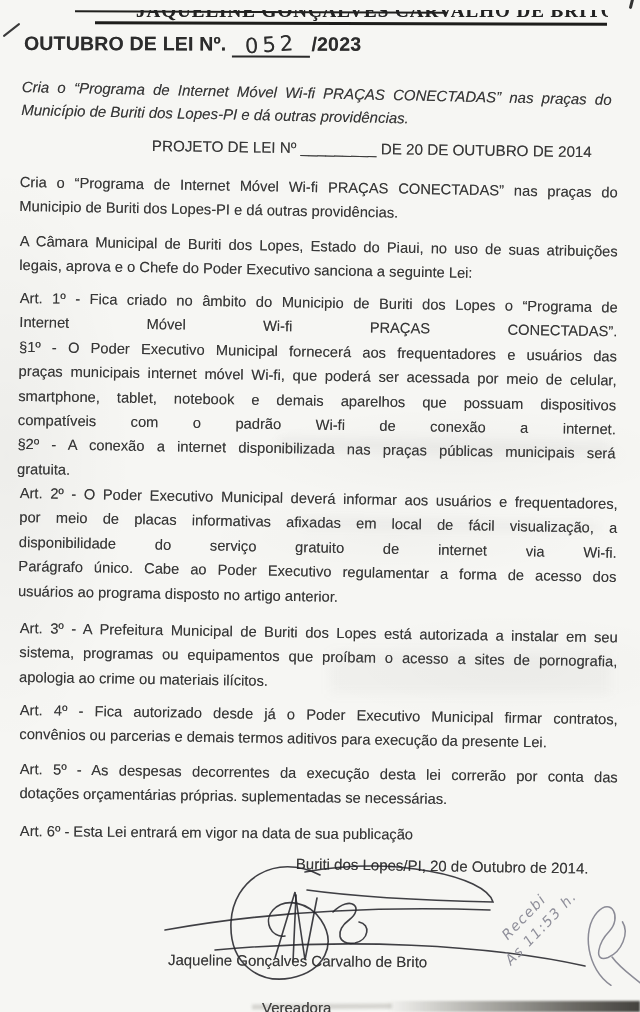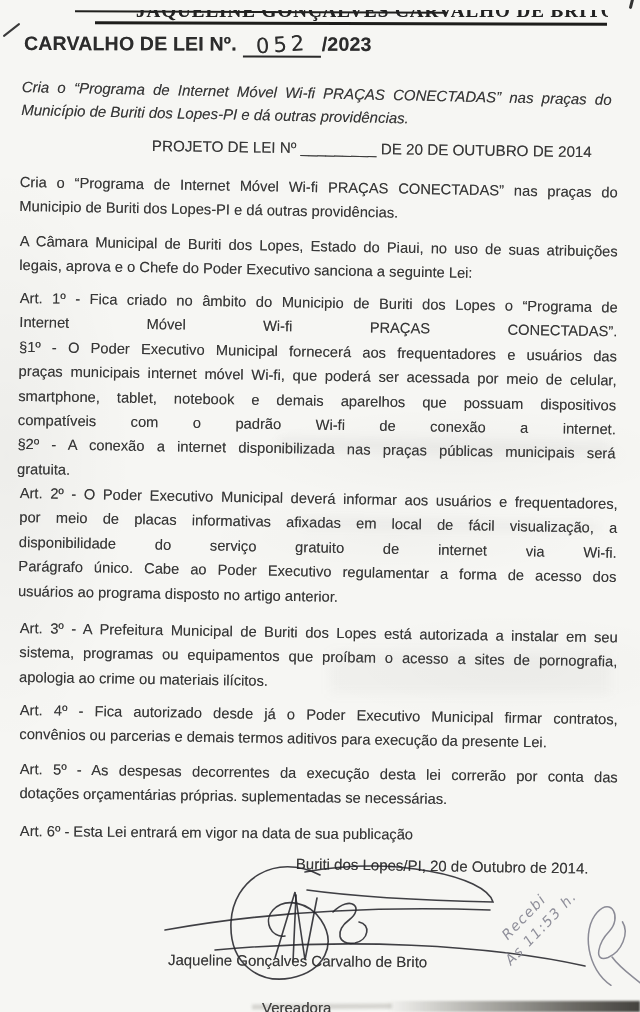--- a/index.html
+++ b/index.html
@@ -68,21 +68,21 @@
 
   <div class="corner-mark-tl"></div>
   <div class="corner-mark-tr"></div>
 
   <div class="rule-upper"></div>
   <div class="header-clip">
     <div class="header-text txt">JAQUELINE GONÇALVES CARVALHO DE BRITO</div>
   </div>
   <div class="rule-under"></div>
 
-  <div class="title txt"><span>CARVALHO DE LEI Nº.</span><span class="hand-underline"><span class="hand-number">052</span></span><span>/2023</span></div>
+  <div class="title txt"><span>OUTUBRO DE LEI Nº.</span><span class="hand-underline"><span class="hand-number">052</span></span><span>/2023</span></div>
 
   <div class="ementa txt">
       <div class="line">Cria o “Programa de Internet Móvel Wi-fi PRAÇAS CONECTADAS” nas praças do</div>
       <div class="line last">Município de Buriti dos Lopes-PI e dá outras providências.</div>
     </div>
 
   <div class="heading-line txt">PROJETO DE LEI Nº _________ DE 20 DE OUTUBRO DE 2014</div>
 
   <div class="block b-cria txt">
       <div class="line">Cria o “Programa de Internet Móvel Wi-fi PRAÇAS CONECTADAS” nas praças do</div>

